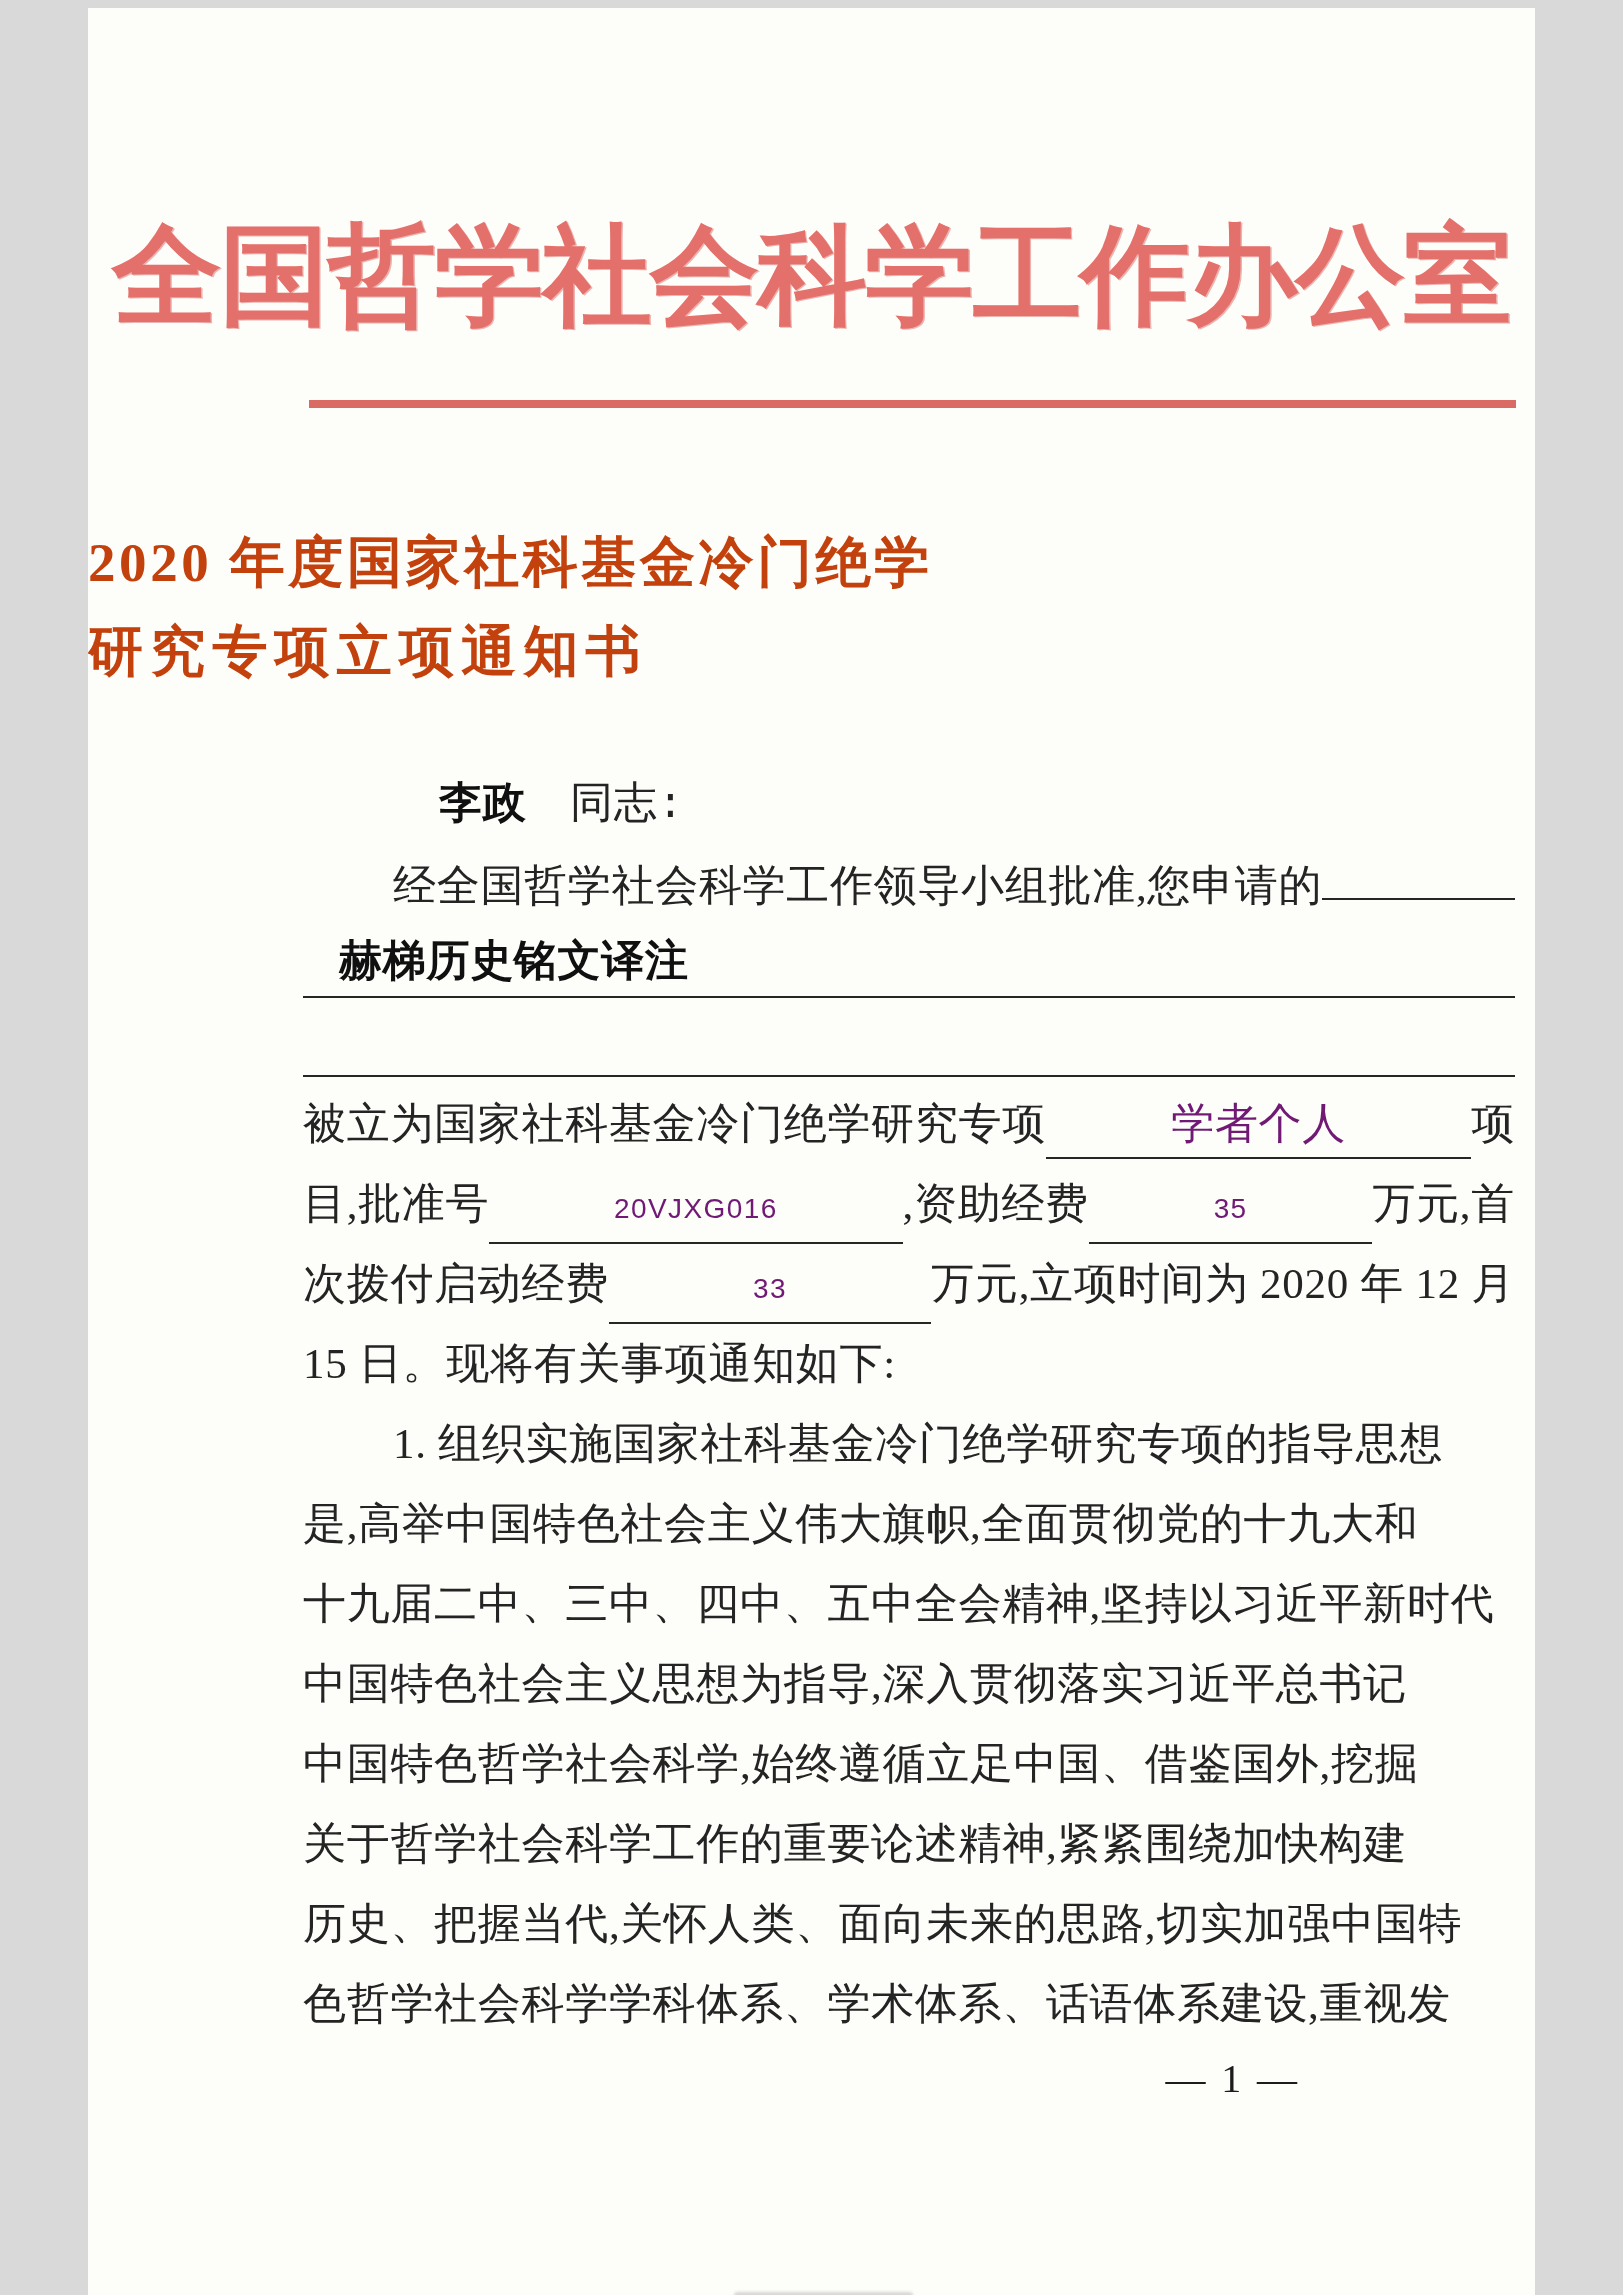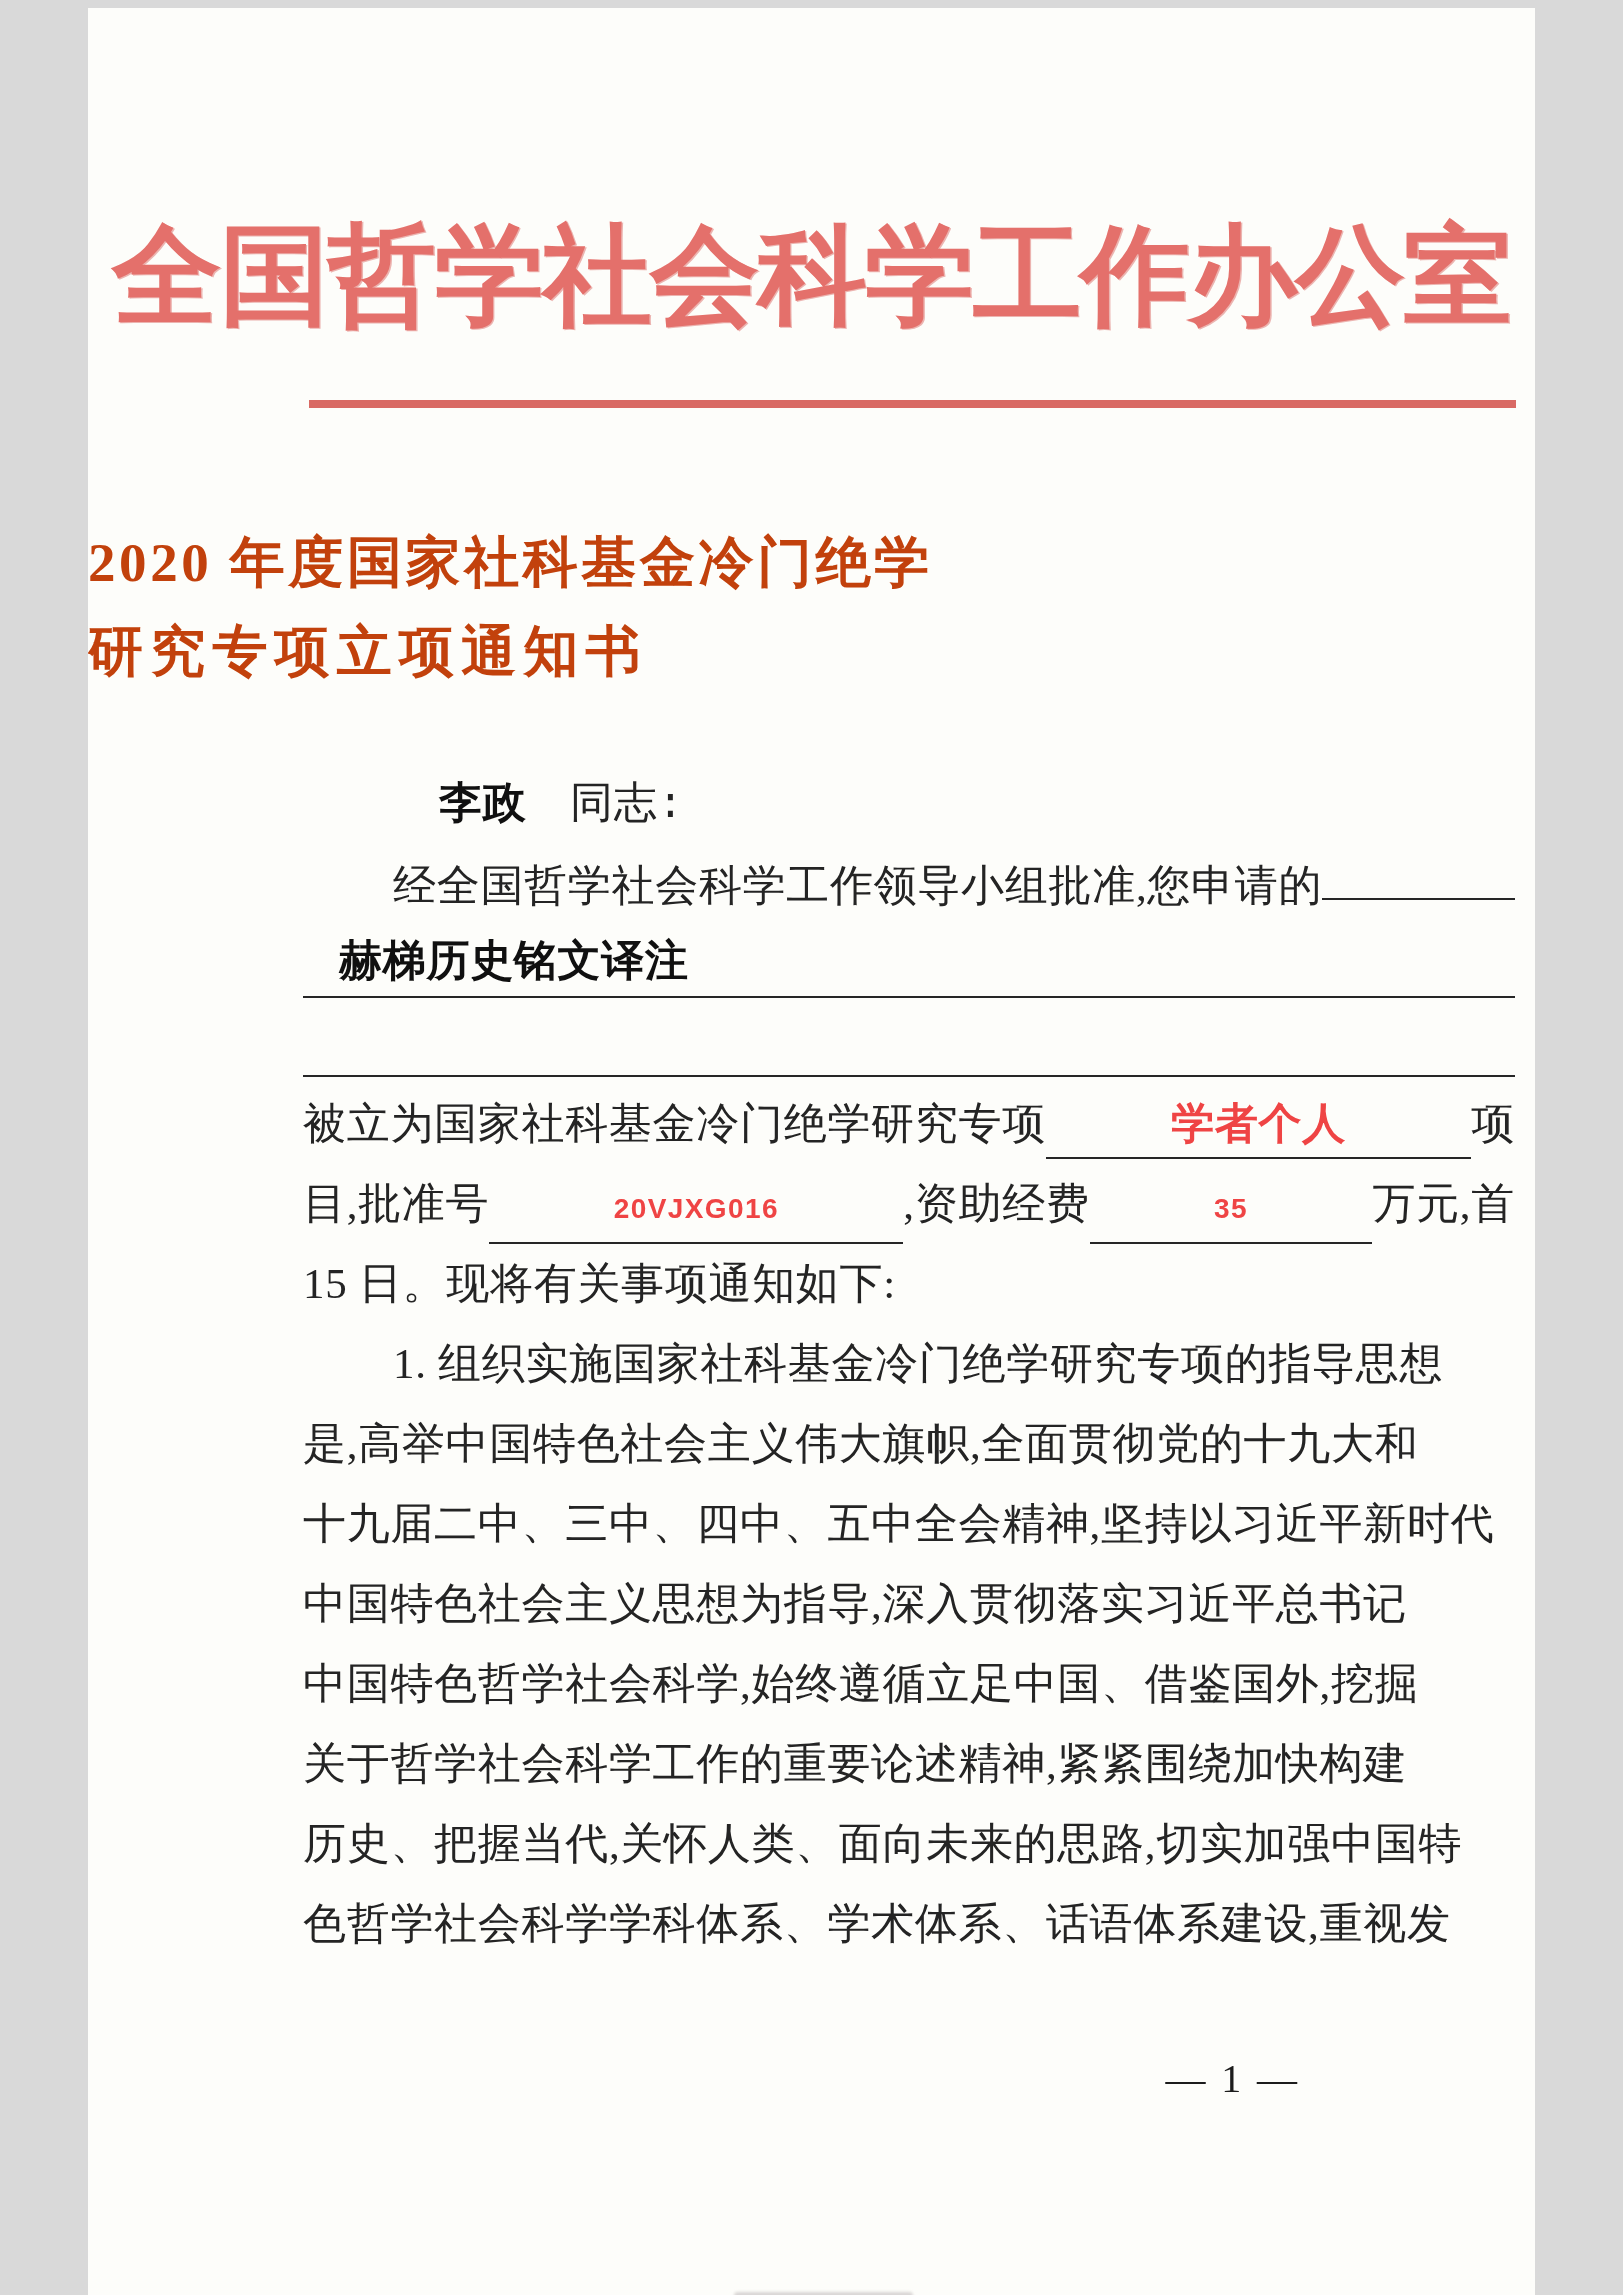--- a/index.html
+++ b/index.html
@@ -48,21 +48,21 @@
     letter-spacing:0.7px; white-space:pre;
     color:#242424;
   }
   .seg { line-height:80px; }
   .seg-fill { font-weight:700; color:#101010; }
   .seg-blank {
     display:inline-block;
     line-height:66px;
     border-bottom:2.9px solid #262626;
     text-align:center;
-    font-weight:700; color:#ef4444;
+    font-weight:400; color:#701a75;
     flex:0 0 auto;
   }
   .seg-blank.latin {
     font-family:"Liberation Sans","DejaVu Sans",sans-serif;
     font-size:28px; letter-spacing:1.4px;
   }
   .line.full-underline {
     height:70px; margin-bottom:7.2px;
     border-bottom:2.9px solid #262626;
   }
@@ -94,20 +94,21 @@
 
   <div class="doc-title t2">研究专项立项通知书</div>
 
   <div class="content">
       <div class="line" style="padding-left: 136px; font-family: Liberation Mono, monospace;"><span class="seg seg-fill">李政</span><span class="seg seg-text">　同志:</span></div>
       <div class="line" style="padding-left: 90px;"><span class="seg seg-text">经全国哲学社会科学工作领导小组批准,您申请的</span><span class="seg seg-blank" style="min-width: 93px; flex: 1 1 auto;"></span></div>
       <div class="line full-underline" style="padding-left: 36px;"><span class="seg seg-fill">赫梯历史铭文译注</span></div>
       <div class="line full-underline"></div>
       <div class="line"><span class="seg seg-text">被立为国家社科基金冷门绝学研究专项</span><span class="seg seg-blank" style="min-width: 308px; flex: 1 1 auto;">学者个人</span><span class="seg seg-text">项</span></div>
       <div class="line"><span class="seg seg-text">目,批准号</span><span class="seg seg-blank latin" style="min-width: 308px; flex: 1 1 auto;">20VJXG016</span><span class="seg seg-text">,资助经费</span><span class="seg seg-blank latin" style="min-width: 230px; flex: 1 1 auto;">35</span><span class="seg seg-text">万元,首</span></div>
+      <div class="line"><span class="seg seg-text">次拨付启动经费</span><span class="seg seg-blank latin" style="min-width: 194px; flex: 1 1 auto;">33</span><span class="seg seg-text">万元,立项时间为 2020 年 12 月</span></div>
       <div class="line"><span class="seg seg-text">15 日。现将有关事项通知如下:</span></div>
       <div class="line" style="padding-left: 90px;"><span class="seg seg-text">1. 组织实施国家社科基金冷门绝学研究专项的指导思想</span></div>
       <div class="line"><span class="seg seg-text">是,高举中国特色社会主义伟大旗帜,全面贯彻党的十九大和</span></div>
       <div class="line"><span class="seg seg-text">十九届二中、三中、四中、五中全会精神,坚持以习近平新时代</span></div>
       <div class="line"><span class="seg seg-text">中国特色社会主义思想为指导,深入贯彻落实习近平总书记</span></div>
       <div class="line"><span class="seg seg-text">中国特色哲学社会科学,始终遵循立足中国、借鉴国外,挖掘</span></div>
       <div class="line"><span class="seg seg-text">关于哲学社会科学工作的重要论述精神,紧紧围绕加快构建</span></div>
       <div class="line"><span class="seg seg-text">历史、把握当代,关怀人类、面向未来的思路,切实加强中国特</span></div>
       <div class="line"><span class="seg seg-text">色哲学社会科学学科体系、学术体系、话语体系建设,重视发</span></div>
     </div>

